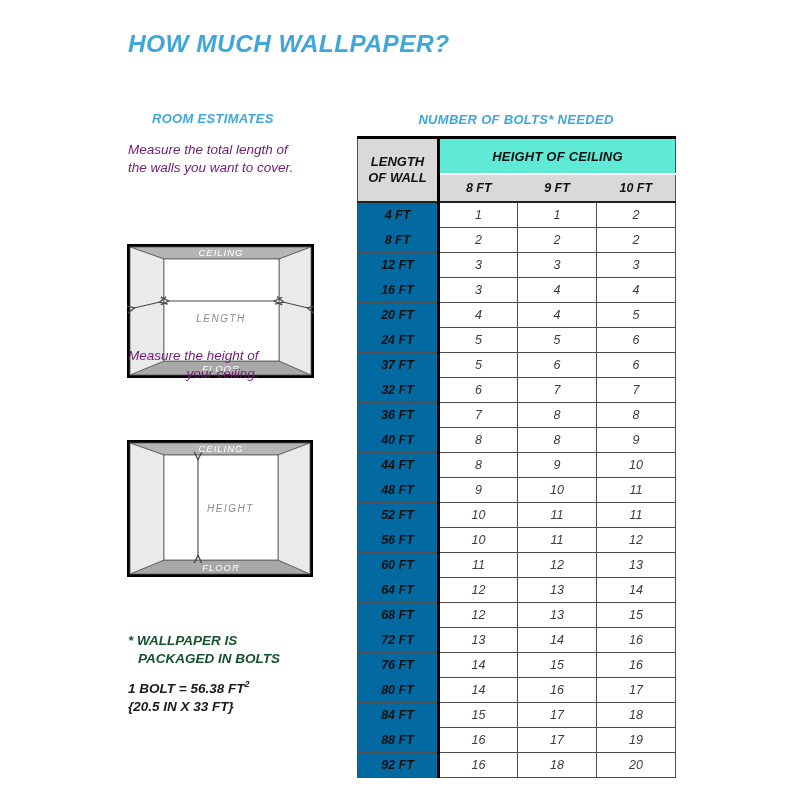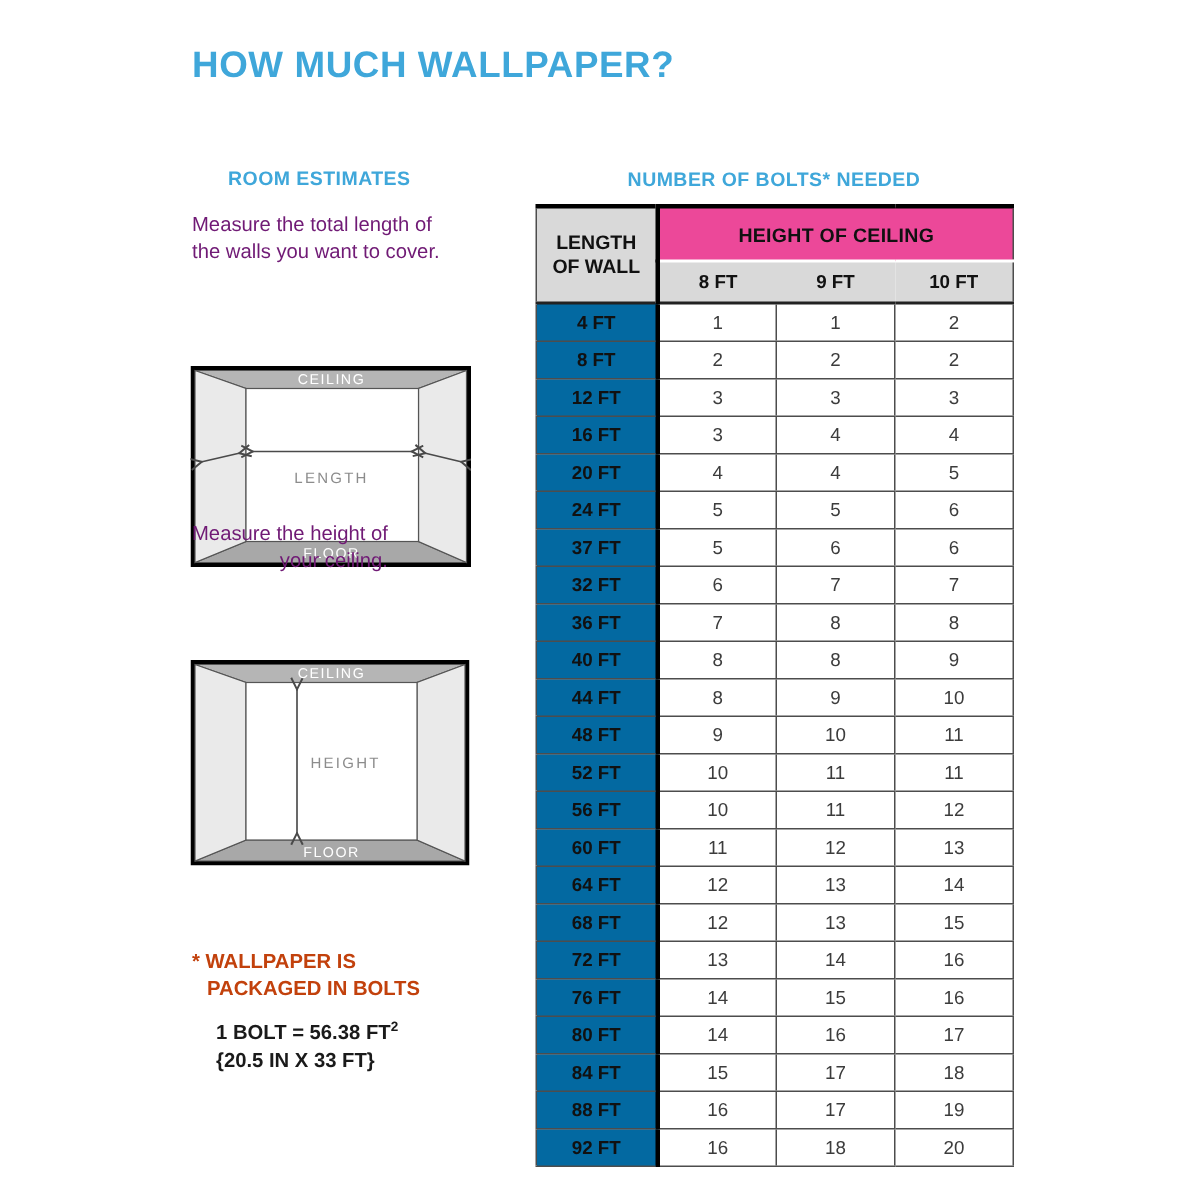--- a/index.html
+++ b/index.html
@@ -1,47 +1,47 @@
 <!DOCTYPE html>
 <html><head>
 <meta charset="utf-8">
 <style>
   html,body{margin:0;padding:0;background:#fff;}
   body{font-family:"Liberation Sans", sans-serif;color:#231f20;}
-  .page{position:relative;width:740px;height:800px;background:#ffffff;overflow:hidden;}
+  .page{position:relative;width:740px;height:800px;background:#ffffff;overflow:hidden;font-style:italic;}
 
   .title{position:absolute;left:128px;top:30px;font-size:24.5px;font-weight:bold;
          color:#3fa7da;letter-spacing:0.4px;}
 
   .section-head{position:absolute;font-size:13px;font-weight:bold;color:#3fa7da;letter-spacing:0.3px;}
   .room-head{left:128px;top:111px;margin-left:24px;}
   .table-head{left:357px;top:112px;width:318px;text-align:center;}
 
   .para{position:absolute;left:128px;font-size:13.5px;line-height:1.33;color:#701a75;white-space:pre-line;}
   .p1{top:141px;}
   .p2{top:347px;text-align:right;}
   .p3{top:548px;}
 
-  .footnote{position:absolute;left:128px;top:632px;font-size:13.5px;font-weight:bold;line-height:1.3;color:#c2410c;}
+  .footnote{position:absolute;left:128px;top:632px;font-size:13.5px;font-weight:bold;line-height:1.3;color:#14532d;}
   .footnote .hang{padding-left:10px;text-indent:-10px;white-space:pre-line;}
-  .boltinfo{position:absolute;left:144px;top:678px;font-size:13.5px;font-weight:bold;line-height:1.35;color:#1a1a1a;}
+  .boltinfo{position:absolute;left:128px;top:678px;font-size:13.5px;font-weight:bold;line-height:1.35;color:#1a1a1a;}
   .boltinfo sup{font-size:9px;}
 
   .diagram{position:absolute;left:127px;margin-top:48px;}
   .d1{top:196px;}
   .d2{top:392px;}
   svg text{font-family:"Liberation Sans", sans-serif;}
 
   .bolts-table{position:absolute;left:357px;top:136px;width:318px;border-collapse:collapse;
                table-layout:fixed;border-top:3px solid #000;border-left:1px solid #4d4d4d;
                border-right:1px solid #4d4d4d;border-bottom:1px solid #4d4d4d;}
   .bolts-table th,.bolts-table td{text-align:center;vertical-align:middle;}
   .corner-th{background:#d9d9d9;font-size:13px;font-weight:bold;line-height:1.25;
              white-space:pre-line;border-right:3px solid #000;border-bottom:2px solid #222;color:#111;}
-  .group-th{background:#ec4899;font-size:13px;font-weight:bold;color:#111;height:32px;
+  .group-th{background:#5eead4;font-size:13px;font-weight:bold;color:#111;height:32px;
             border-bottom:2px solid #ffffff;letter-spacing:0.2px;}
   .sub-th{background:#d9d9d9;font-size:12.5px;font-weight:bold;color:#111;height:24px;
           border-bottom:2px solid #222;}
   .bolts-table tbody td{font-size:12.5px;color:#3c3c3c;padding:5px 2px;line-height:14px;
           border-top:1px solid #4d4d4d;border-bottom:1px solid #4d4d4d;border-left:1px solid #4d4d4d;}
   .bolts-table tbody td.col-wall{background:#0369a1;font-weight:bold;color:#111;
           border-right:3px solid #000;border-left:none;}
 </style>
 </head>
 <body>

